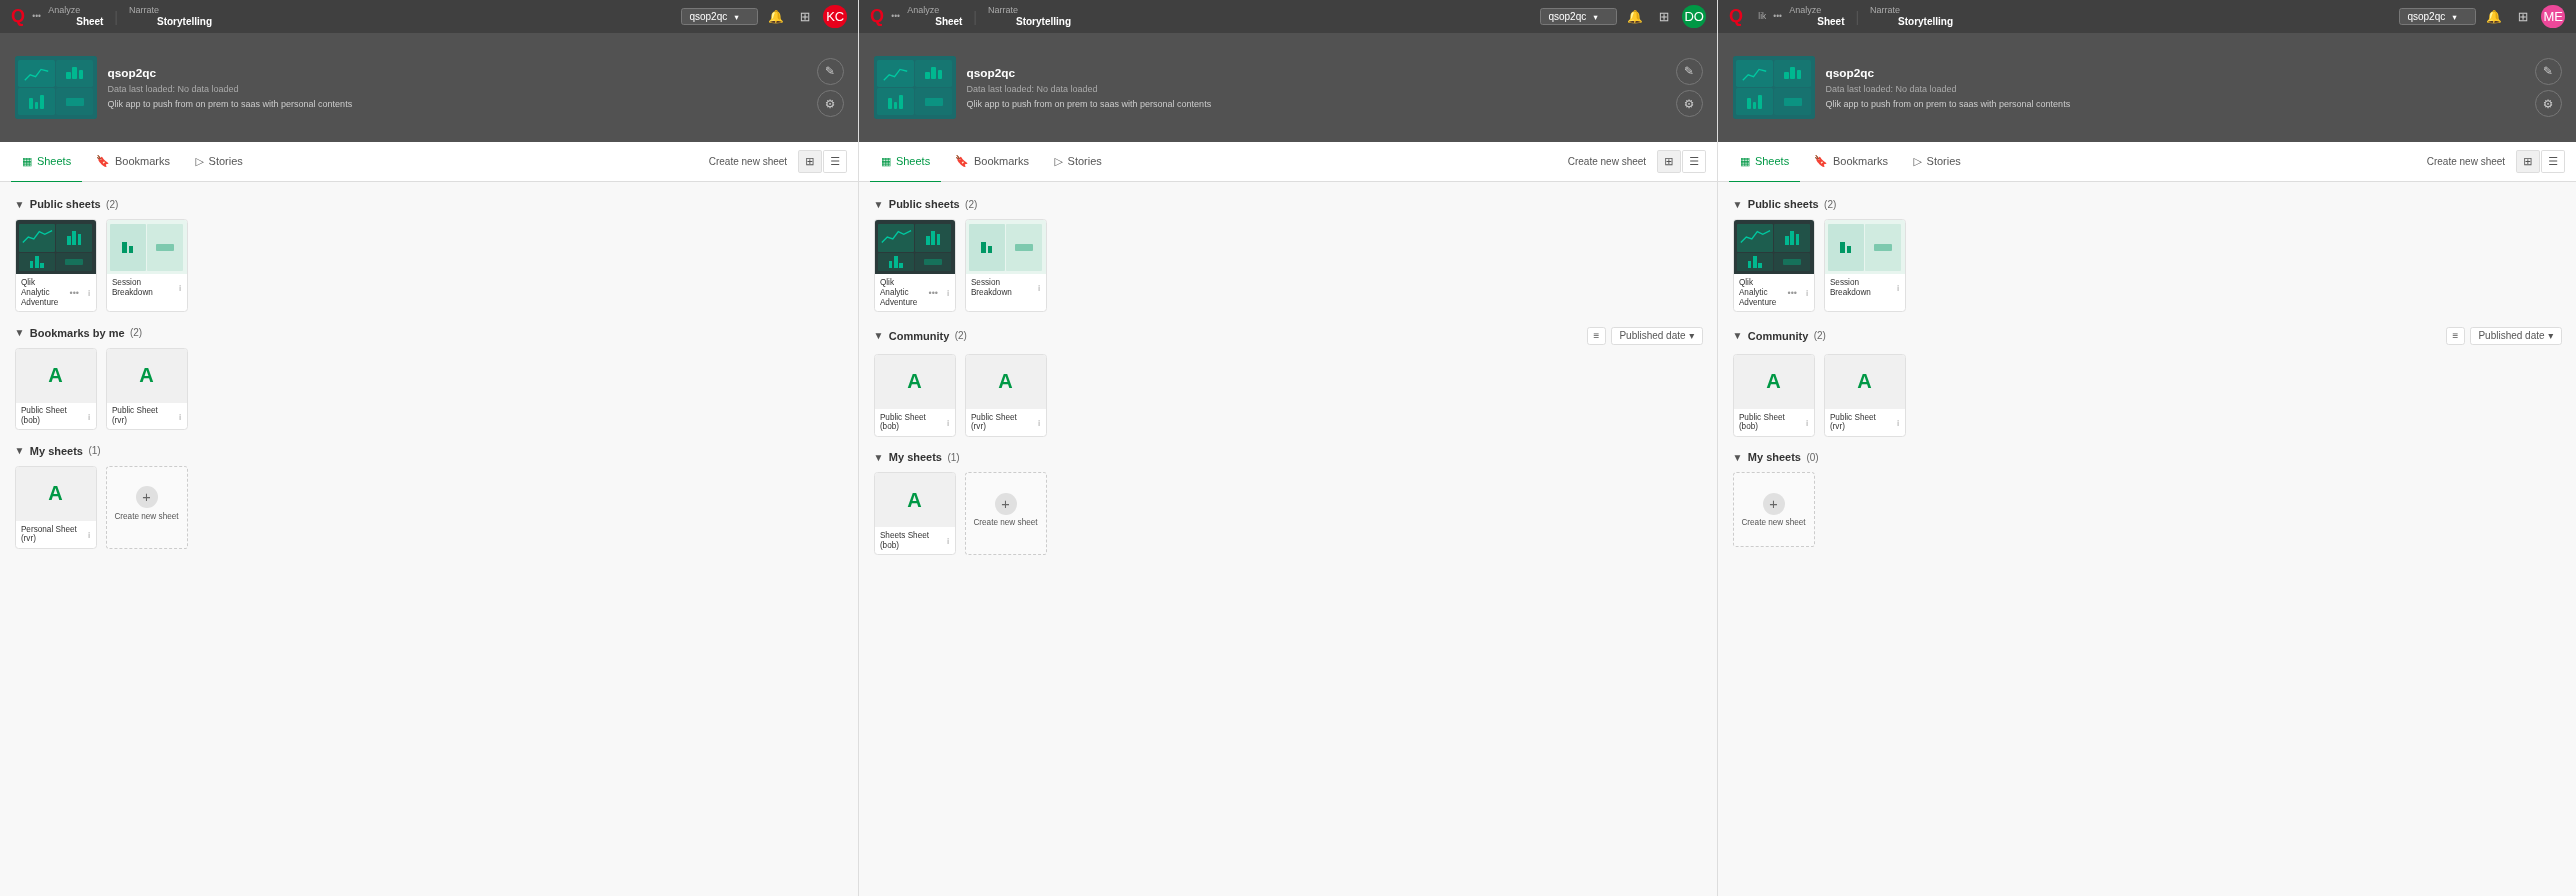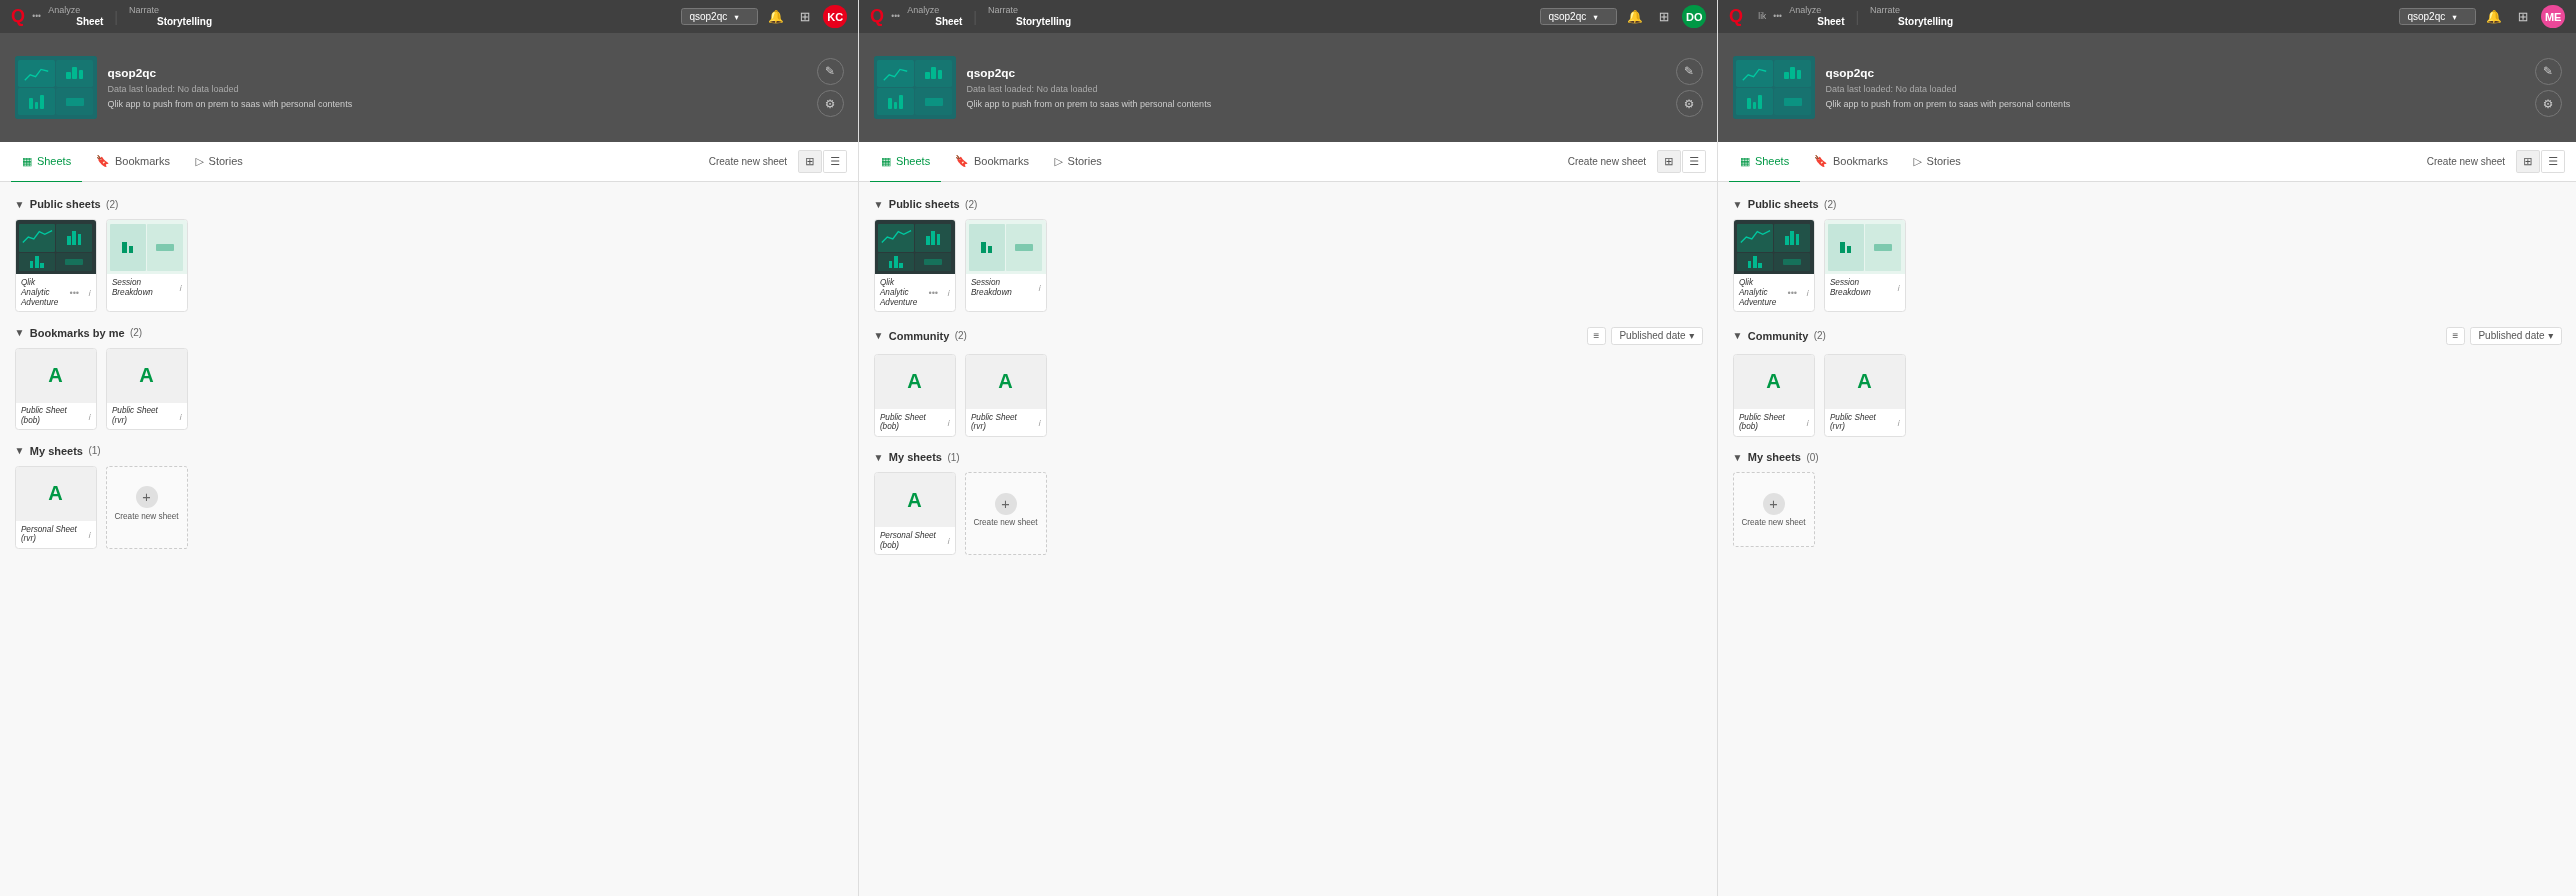--- a/index.html
+++ b/index.html
@@ -10,21 +10,21 @@
     .app-column:last-child { border-right: none; }
 
     
     .top-bar { background: #404040; display: flex; align-items: center; padding: 0 11px; height: 33px; gap: 7.3px; }
     .top-bar-label { color: #aaa; font-size: 9px; }
     .top-bar-title { color: #fff; font-size: 10px; font-weight: 600; margin-left: 28px; }
     .top-bar-right { margin-left: auto; display: flex; align-items: center; gap: 7.3px; }
     .app-dropdown { background: #555; border: 0.9px solid #777; border-radius: 2.7px; color: #fff; font-size: 10px; padding: 1.8px 18px 1.8px 7.3px; position: relative; display: flex; align-items: center; gap: 3.6px; cursor: pointer; }
     .app-dropdown::after { content: '▾'; font-size: 8.2px; margin-left: 3.6px; }
     .icon-btn { width: 22px; height: 22px; display: flex; align-items: center; justify-content: center; color: #ccc; font-size: 12.7px; cursor: pointer; border-radius: 2.7px; }
-    .avatar { width: 23.6px; height: 23.6px; border-radius: 50%; display: flex; align-items: center; justify-content: center; font-size: 11px; font-weight: 700; color: #fff; text-align: right; }
+    .avatar { width: 23.6px; height: 23.6px; border-radius: 50%; display: flex; align-items: center; justify-content: center; font-size: 13px; font-weight: 400; color: #fff; text-align: right; }
 
     
     .app-header { background: #525252; padding: 11px 14.5px; display: flex; align-items: center; gap: 11px; min-height: 109px; }
     .app-thumbnail { width: 82px; height: 63px; background: #1a6b6b; border-radius: 2.7px; flex-shrink: 0; position: relative; overflow: hidden; }
     .app-thumbnail-inner { width: 100%; height: 100%; display: grid; grid-template-columns: 1fr 1fr; grid-template-rows: 1fr 1fr; gap: 1.8px; padding: 3.6px; }
     .thumb-cell { background: rgba(0,200,200,0.3); border-radius: 1.8px; display: flex; align-items: center; justify-content: center; }
     .app-info { flex: 1; }
     .app-name { color: #fff; font-size: 11.8px; font-weight: 600; margin-bottom: 3.6px; }
     .app-status { color: #aaa; font-size: 9px; margin-bottom: 5.4px; }
     .app-desc { color: #ccc; font-size: 9px; }
@@ -52,21 +52,21 @@
     .list-view-btn { border: 0.9px solid #ddd; background: #fff; border-radius: 2.7px; padding: 2.7px 5.4px; font-size: 10px; color: #555; cursor: pointer; }
 
     .sheets-grid { display: flex; flex-wrap: wrap; gap: 9px; margin-bottom: 14.5px; }
     .sheet-card { width: 82px; background: #fff; border: 0.9px solid #e0e0e0; border-radius: 3.6px; overflow: hidden; cursor: pointer; }
     .sheet-card.dashed { border: 1.8px dashed #ccc; background: #fafafa; }
     .sheet-thumb { height: 54px; background: #e8f5f0; display: flex; align-items: center; justify-content: center; position: relative; }
     .sheet-thumb.dark { background: #2a3a3a; }
     .sheet-thumb-mini-grid { display: grid; grid-template-columns: 1fr 1fr; gap: 1.8px; padding: 3.6px; width: 100%; height: 100%; }
     .mini-cell { background: rgba(0,180,130,0.2); border-radius: 0.9px; display: flex; align-items: center; justify-content: center; }
     .sheet-letter { font-size: 20px; font-weight: 700; color: #009845; }
-    .sheet-footer { padding: 3.6px 5.4px; display: flex; align-items: center; gap: 9px; font-style: italic; }
+    .sheet-footer { padding: 3.6px 5.4px; display: flex; align-items: center; gap: 9px; }
     .sheet-name { font-size: 8.2px; color: #333; flex: 1; line-height: 1.2; }
     .sheet-info-icon { font-size: 8.2px; color: #999; cursor: pointer; }
     .sheet-more-icon { font-size: 9px; color: #999; cursor: pointer; }
     .create-sheet-thumb { display: flex; flex-direction: column; align-items: center; justify-content: center; height: 73px; gap: 3.6px; }
     .create-plus { width: 22px; height: 22px; border-radius: 50%; background: #e0e0e0; display: flex; align-items: center; justify-content: center; font-size: 14.5px; color: #666; }
     .create-label { font-size: 8.2px; color: #555; text-align: center; }
   </style>
 </head>
 <body>
 
@@ -446,21 +446,21 @@
         <span class="section-toggle">▼</span>
         <span class="section-title">My sheets</span>
         <span class="section-count">(1)</span>
       </div>
       <div class="sheets-grid">
         <div class="sheet-card">
           <div class="sheet-thumb" style="background:#f0f0f0;">
             <span class="sheet-letter">A</span>
           </div>
           <div class="sheet-footer">
-            <span class="sheet-name">Personal Sheet (bob)</span>
+            <span class="sheet-name">Sheets Sheet (bob)</span>
             <span class="sheet-info-icon">ℹ</span>
           </div>
         </div>
         <div class="sheet-card dashed">
           <div class="create-sheet-thumb">
             <div class="create-plus">+</div>
             <span class="create-label">Create new sheet</span>
           </div>
         </div>
       </div>

